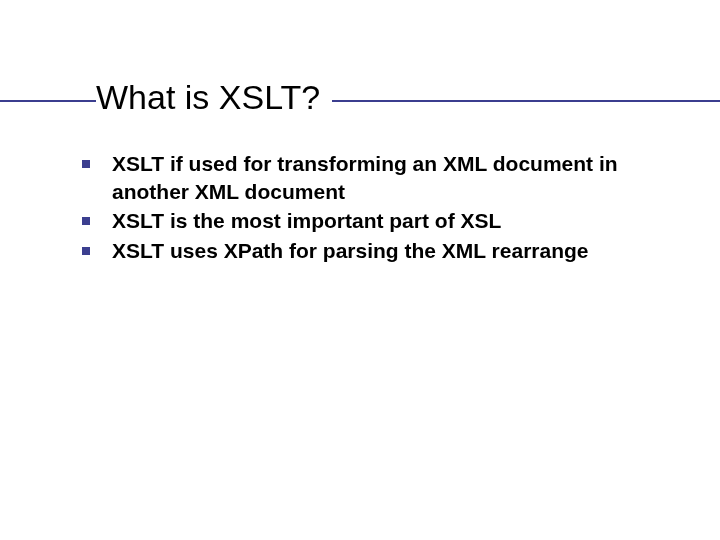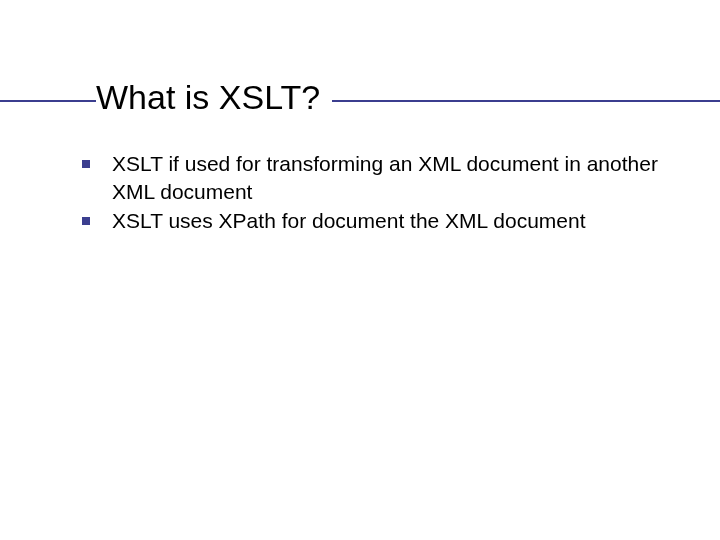--- a/index.html
+++ b/index.html
@@ -53,20 +53,21 @@
     list-style: none;
     margin: 0;
     padding: 0;
   }
   ul.bullets > li {
     position: relative;
     padding-left: 40px;
     font-size: 21px;
     line-height: 1.32;
     margin: 0 0 2px 0;
+    font-weight: bold;
   }
   ul.bullets > li::before {
     content: "";
     position: absolute;
     left: 10px;
     top: 10px;
     width: 8px;
     height: 8px;
     background: #3b3e8f;
   }
@@ -87,17 +88,18 @@
 
   <div class="title-wrap">
     <div class="title-rule"></div>
     <div class="line-left"></div>
     <span class="title-text">What is XSLT?</span>
   </div>
 
   <div class="body">
     <ul class="bullets">
       <li><span>XSLT if used for transforming an XML document in another XML document</span></li>
-      <li><span>XSLT uses XPath for document the XML document</span></li>
+      <li><span>XSLT is the most important part of XSL</span></li>
+      <li><span>XSLT uses XPath for parsing the XML rearrange</span></li>
     </ul>
   </div>
 
 </div>
 
 </body></html>

